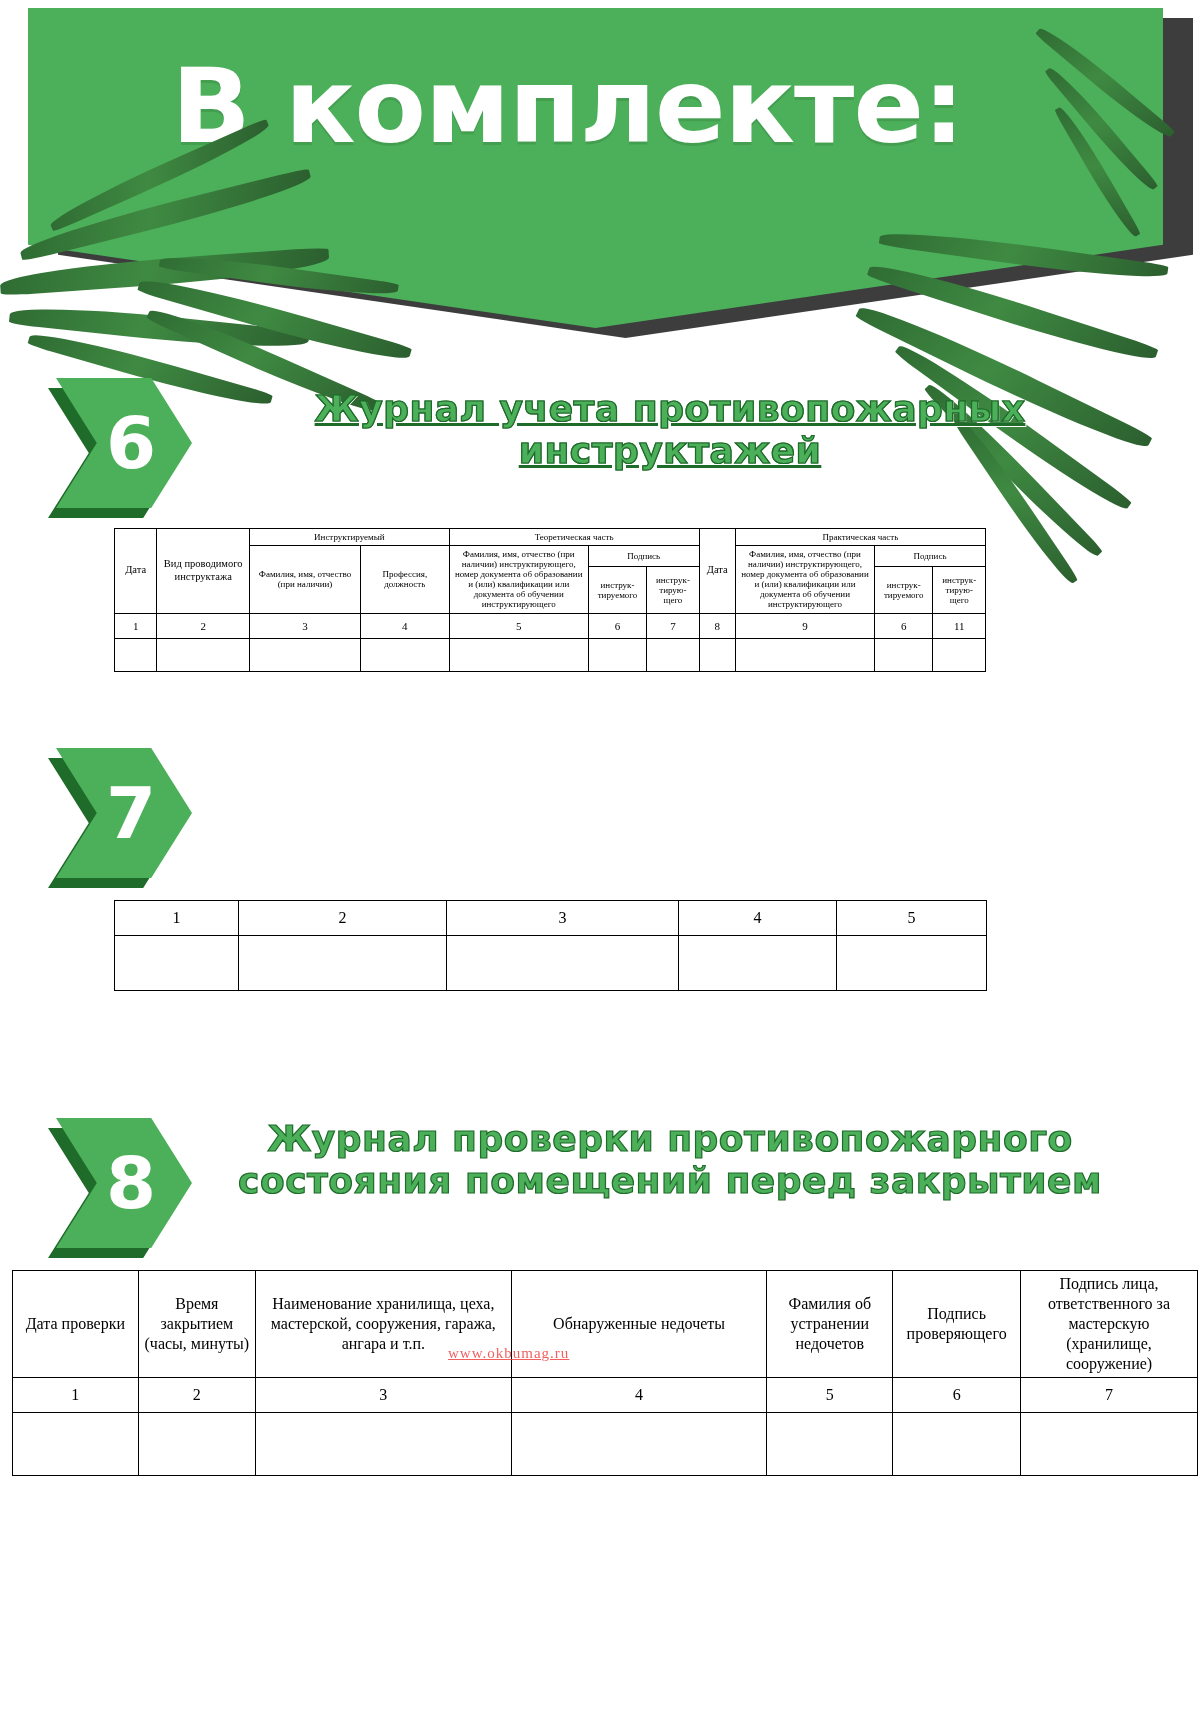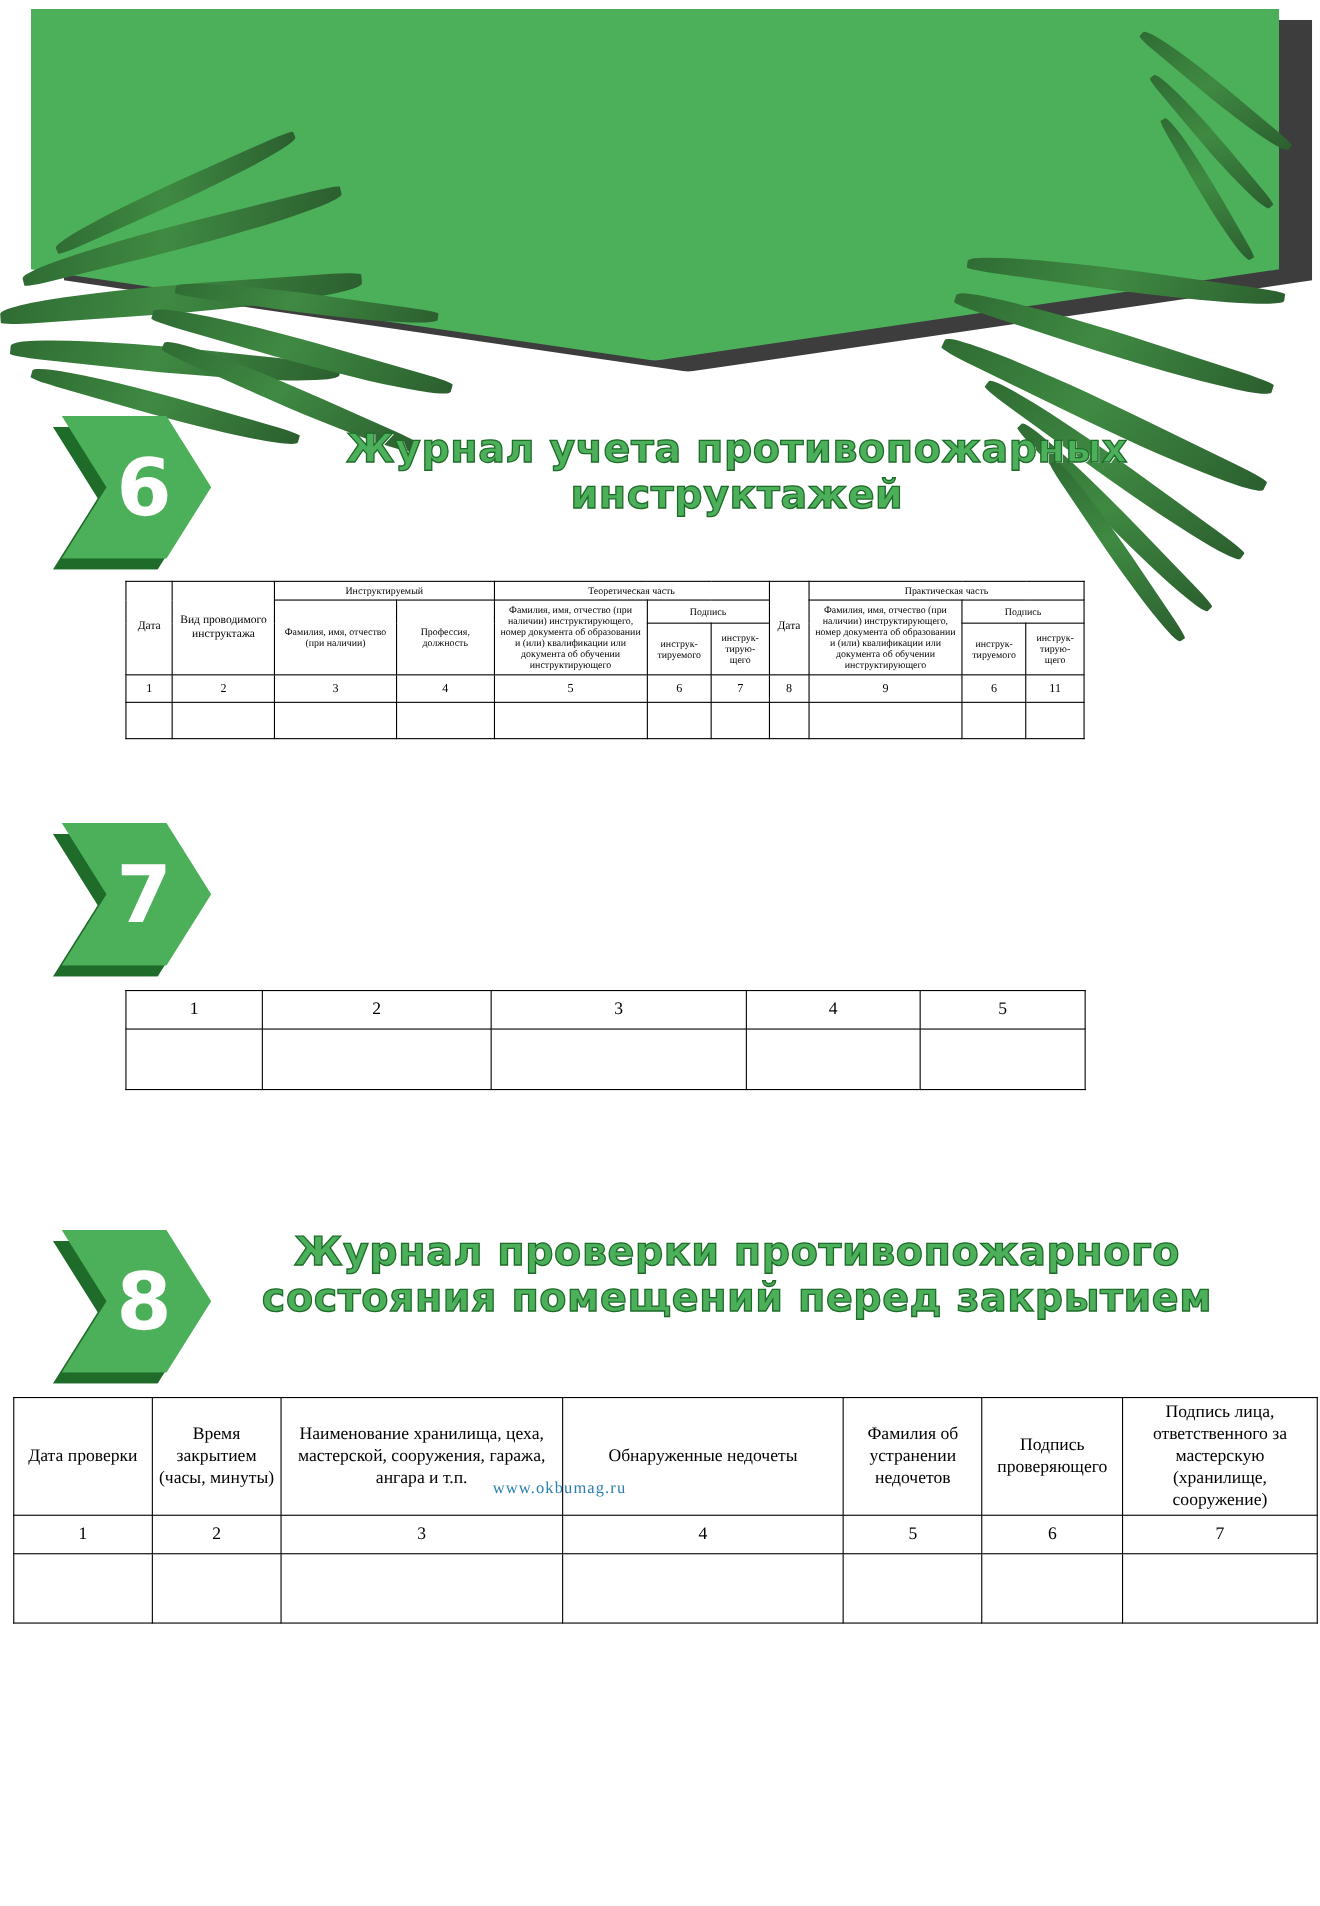--- a/index.html
+++ b/index.html
@@ -158,34 +158,36 @@
   #table7 .blank td { height: 48px; }
 
   
   #table8 { width: 1186px; font-size: 16px; }
   #table8 td { line-height: 1.25; }
   #table8 .numrow td { height: 28px; }
   #table8 .blank td { height: 56px; }
 
   .watermark {
     position: absolute;
-    color: #0369a1;
+    color: #ef4444;
     font-size: 15px;
     font-family: "Liberation Serif", serif;
     letter-spacing: 1px;
     opacity: .85;
     pointer-events: none;
+    text-decoration: underline;
   }
 </style>
 </head>
 <body>
 
 <div class="banner-wrap">
   <div class="banner-shadow"></div>
   <div class="banner"></div>
+  <div class="banner-title">В комплекте:</div>
 </div>
 
 <div class="leaf" style="left:-10px; top:200px; width:420px; height:180px;">
   <div class="leaf-blade" style="left:10px;  top:70px;  width:330px; height:26px; transform:rotate(-4deg);"></div>
   <div class="leaf-blade" style="left:20px;  top:100px; width:300px; height:24px; transform:rotate(6deg);"></div>
   <div class="leaf-blade" style="left:30px;  top:40px;  width:300px; height:22px; transform:rotate(-14deg);"></div>
   <div class="leaf-blade" style="left:40px;  top:125px; width:250px; height:20px; transform:rotate(16deg);"></div>
   <div class="leaf-blade" style="left:60px;  top:15px;  width:240px; height:18px; transform:rotate(-24deg);"></div>
 </div>
 <div class="leaf" style="left:140px; top:250px; width:330px; height:140px;">
@@ -206,21 +208,21 @@
   <div class="leaf-blade" style="left:20px; top:20px;  width:170px; height:16px; transform:rotate(40deg);"></div>
   <div class="leaf-blade" style="left:30px; top:60px;  width:160px; height:15px; transform:rotate(50deg);"></div>
   <div class="leaf-blade" style="left:40px; top:100px; width:150px; height:14px; transform:rotate(60deg);"></div>
 </div>
 
 <div class="section" style="top:378px;">
   <div class="sec-head">
     <div class="badge-shadow"></div>
     <div class="badge"></div>
     <div class="badge-num">6</div>
-    <div class="sec-title" style="top:10px;">Журнал учета противопожарных инструктажей</div>
+    <div class="sec-title" style="top:10px;text-decoration:underline;">Журнал учета противопожарных инструктажей</div>
   </div>
 
   <div class="tbl-wrap" style="left:114px; top:150px;">
     <table class="doc" id="table6">
       <colgroup>
         <col style="width:42px">
           <col style="width:92px">
           <col style="width:110px">
           <col style="width:88px">
         <col style="width:138px">

